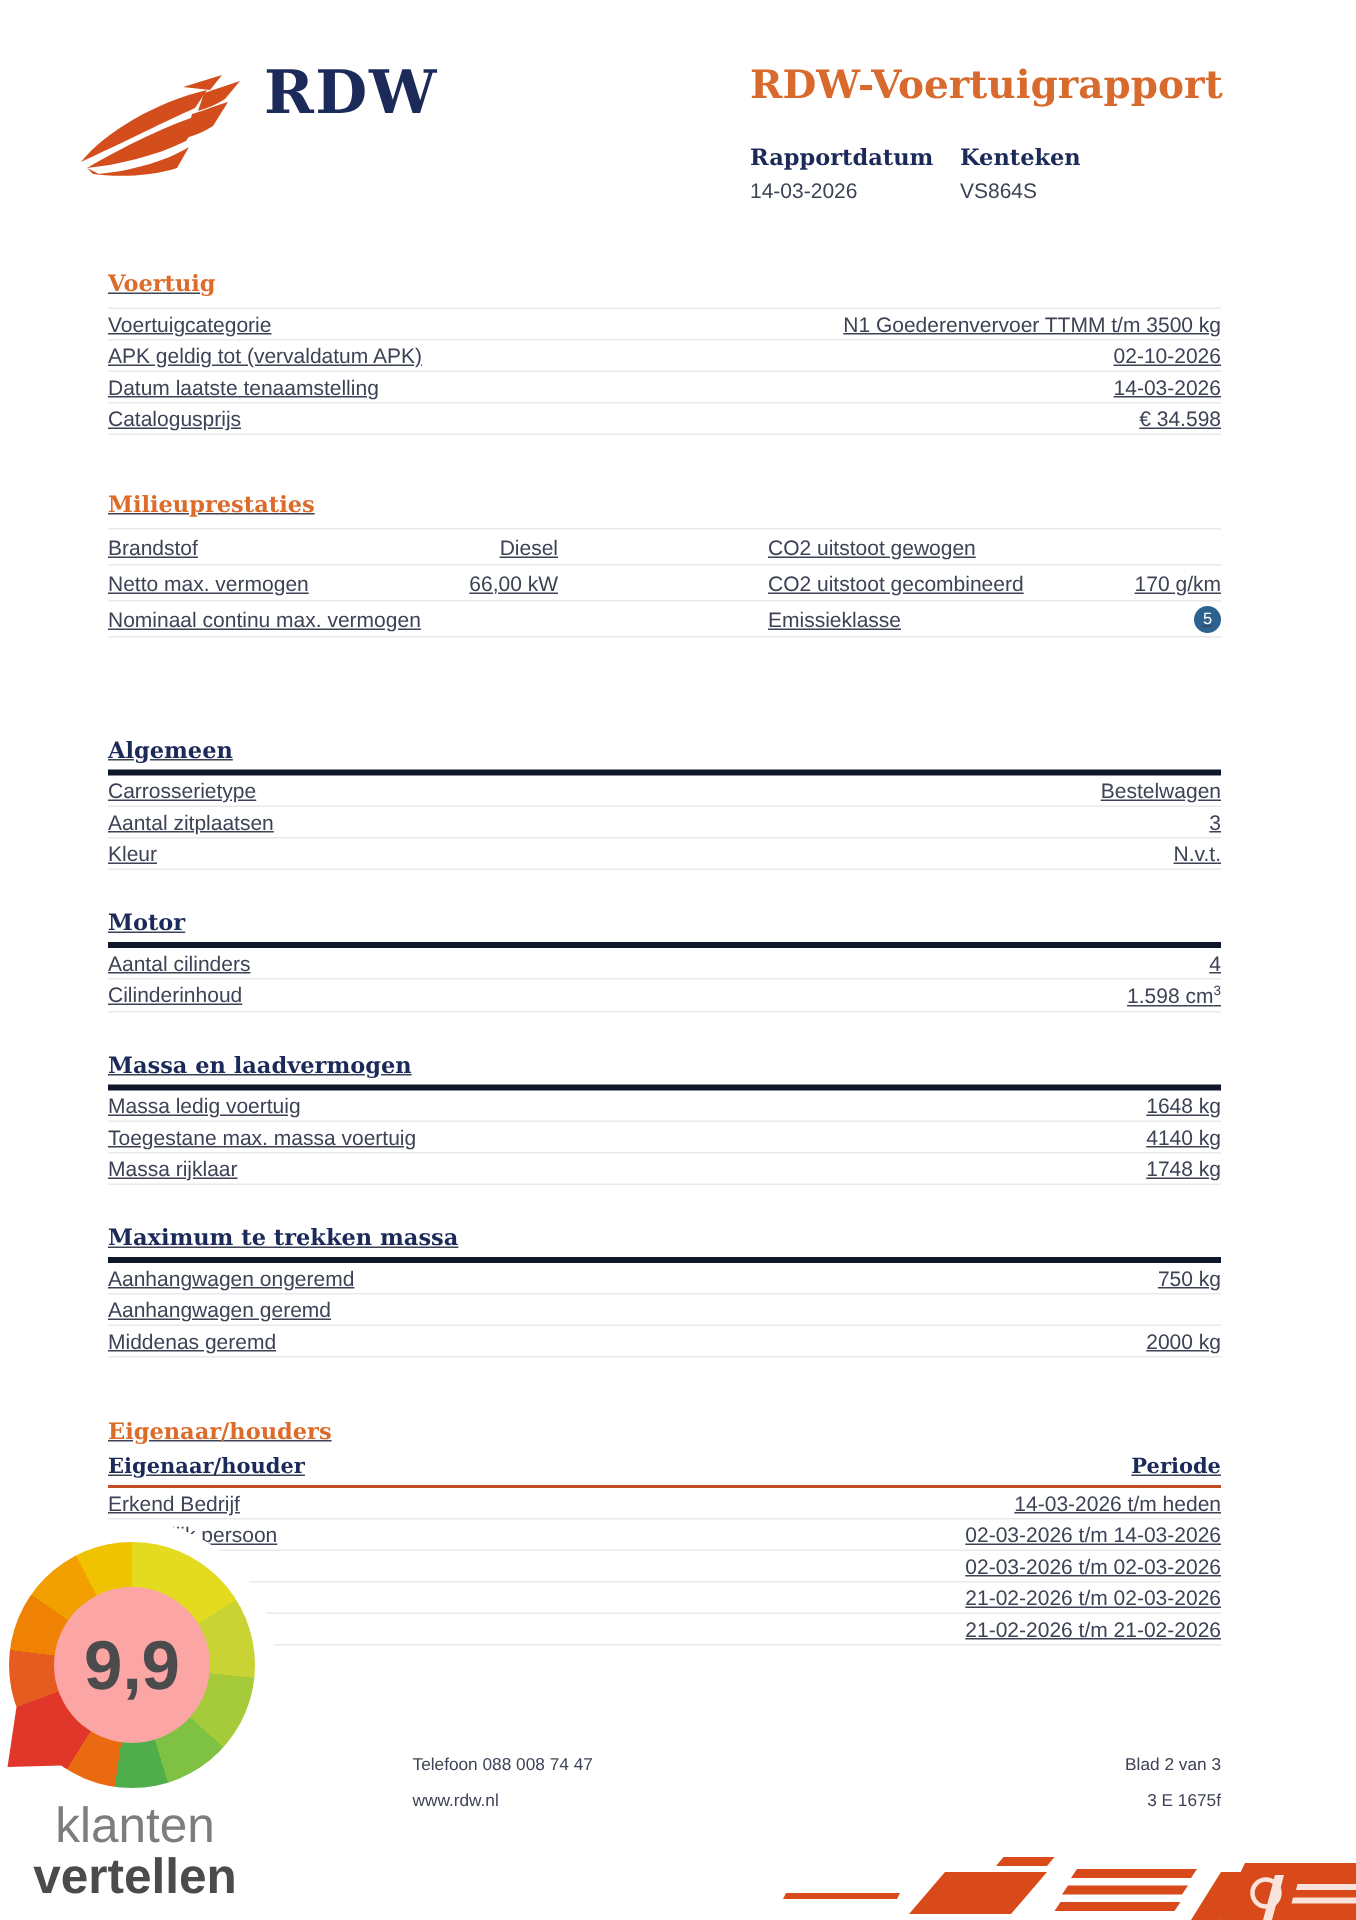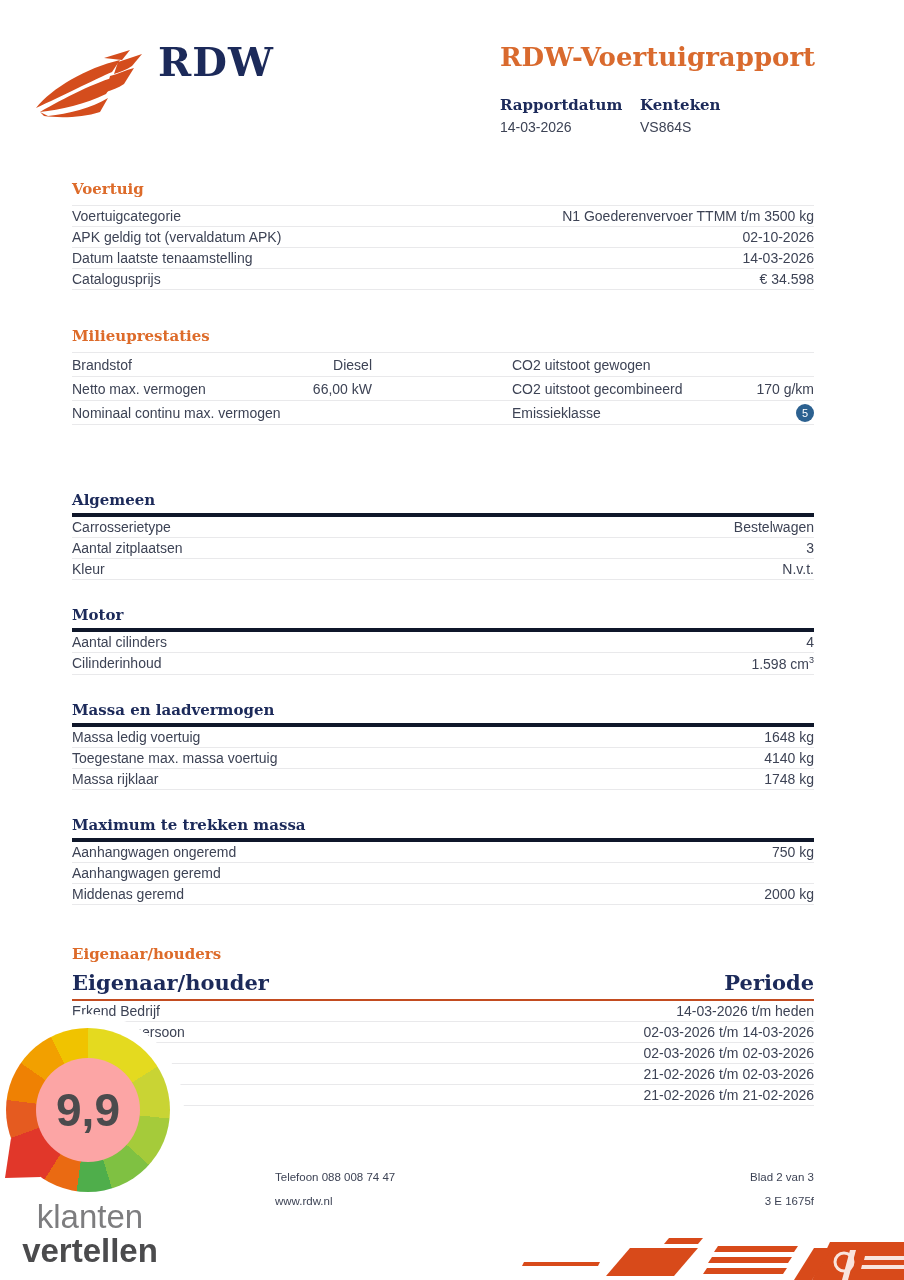--- a/index.html
+++ b/index.html
@@ -3,38 +3,38 @@
 <meta charset="utf-8">
 <style>
   * { margin:0; padding:0; box-sizing:border-box; }
   html,body { width:904px; }
   body {
     width:904px; height:1280px; position:relative; background:#ffffff;
     font-family:"Liberation Sans", sans-serif; color:#3d4355; overflow:hidden;
   }
 
   
-  .logo-wrap { position:absolute; left:34px; top:30px; width:220px; height:100px;text-decoration:underline; }
+  .logo-wrap { position:absolute; left:52px; top:30px; width:220px; height:100px;text-decoration:underline; }
   .logo-feather { position:absolute; left:0; top:16px; }
   .logo-word {
     position:absolute; left:124px; top:8px;
     font-family:"DejaVu Serif", serif; font-weight:bold; font-size:40px; color:#1c2a5a;
     letter-spacing:1px;
   }
   .report-title {
     position:absolute; left:500px; top:42px;
     font-family:"DejaVu Serif", serif; font-weight:bold; font-size:26px; color:#d96a2e;
   }
   .report-meta { position:absolute; left:500px; top:96px; display:flex; }
   .meta-col { width:140px; }
   .meta-label { font-family:"DejaVu Serif", serif; font-weight:bold; font-size:15px; color:#1c2a5a; }
   .meta-value { font-size:14px; color:#3d4355; margin-top:5px; }
 
   
-  .section { position:absolute; left:72px; width:742px; }
+  .section { position:absolute; left:72px; width:742px;text-decoration:underline; }
   .sec-title {
     font-family:"DejaVu Serif", serif; font-weight:bold; font-size:15px; color:#dd6b2a;
     margin-bottom:7px;
   }
   .rows { border-top:1px solid #e9e9eb; }
   .row {
     display:flex; justify-content:space-between; align-items:center;
     min-height:21px; padding:2px 0; border-bottom:1px solid #e9e9eb;
     font-size:14px;
   }
@@ -60,21 +60,21 @@
   .subsec-head {
     font-family:"DejaVu Serif", serif; font-weight:bold; font-size:15px; color:#1c2a5a;
     padding-bottom:4px; border-bottom:4px solid #0f172a;
   }
   .subsec { margin-top:26px; }
   .subsec:first-of-type { margin-top:0; }
 
   
   .own-head {
     display:flex; justify-content:space-between;
-    font-family:"DejaVu Serif", serif; font-weight:bold; font-size:21px; color:#1c2a5a;
+    font-family:"DejaVu Serif", serif; font-weight:bold; font-size:14px; color:#1c2a5a;
     padding-bottom:4px; border-bottom:2px solid #c34c20;
   }
 
   
   .footer-line { position:absolute; left:275px; width:539px; display:flex; justify-content:space-between; font-size:11.5px; color:#3d4355;gap:44px; }
 
   
   .kv-halo { position:absolute; left:-8px; top:1014px; width:192px; height:192px; border-radius:50%; background:#ffffff; z-index:4; }
   .kv-textbg { position:absolute; left:0; top:1188px; width:235px; height:92px; background:#ffffff; z-index:4; }
   .kv-ring {

